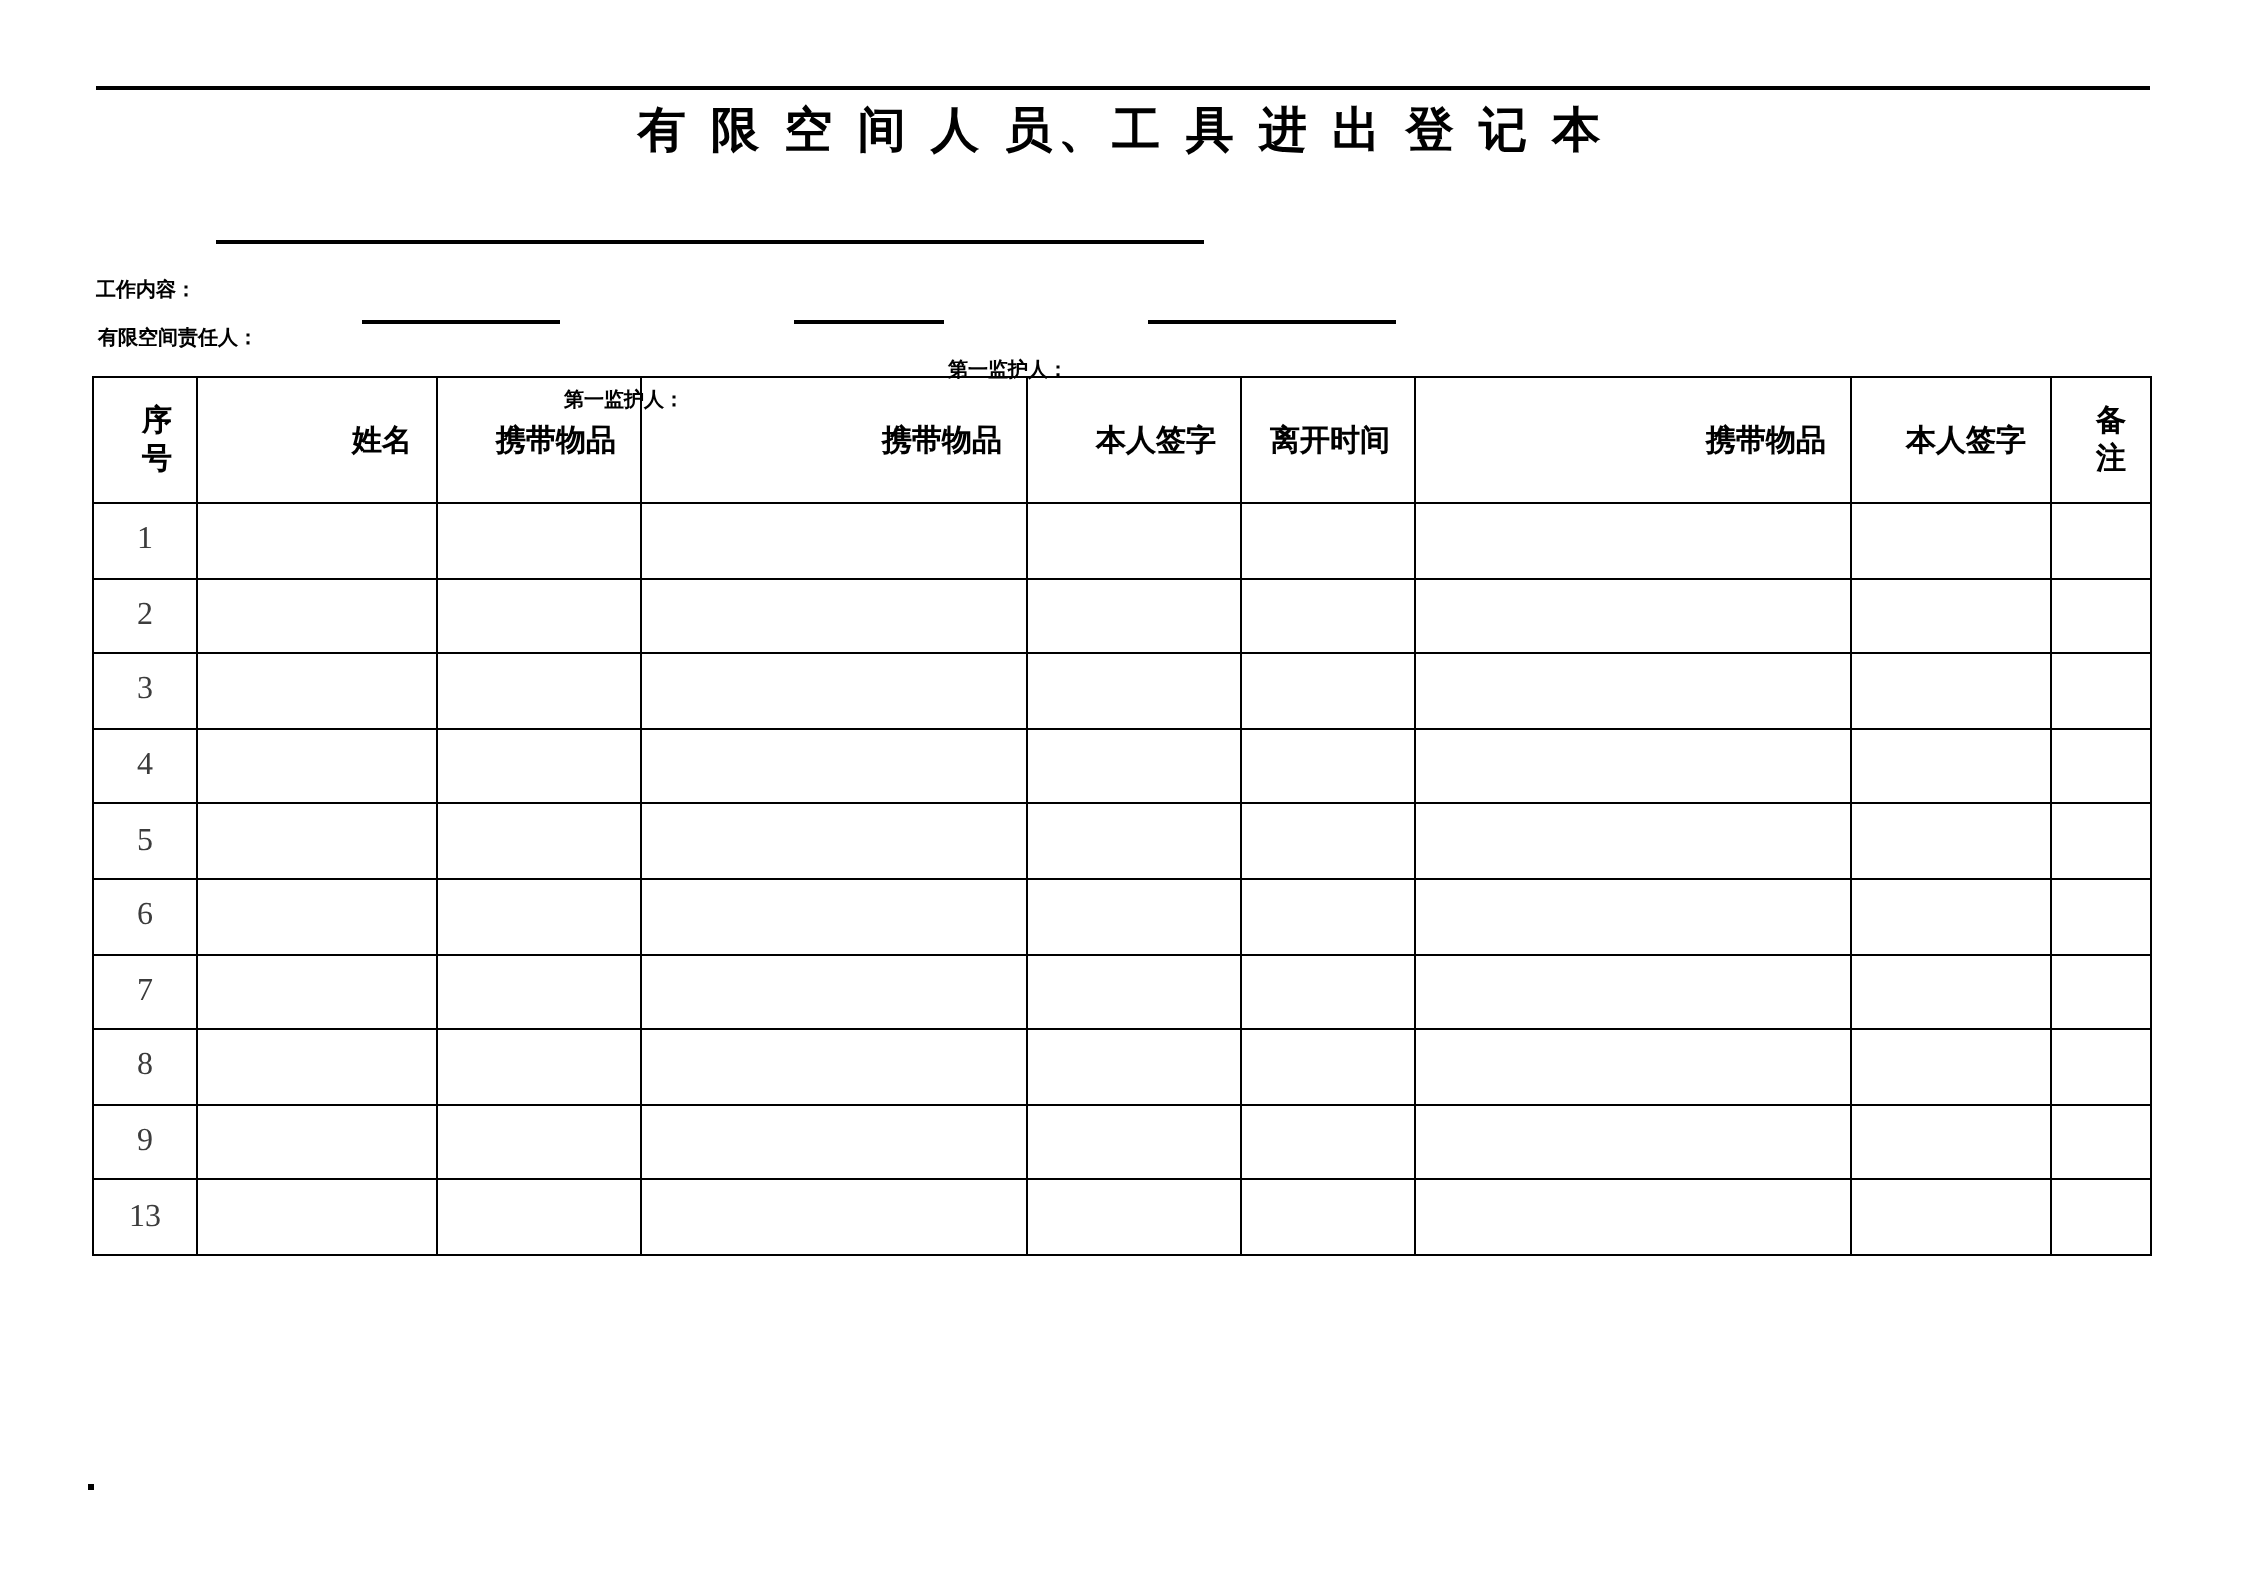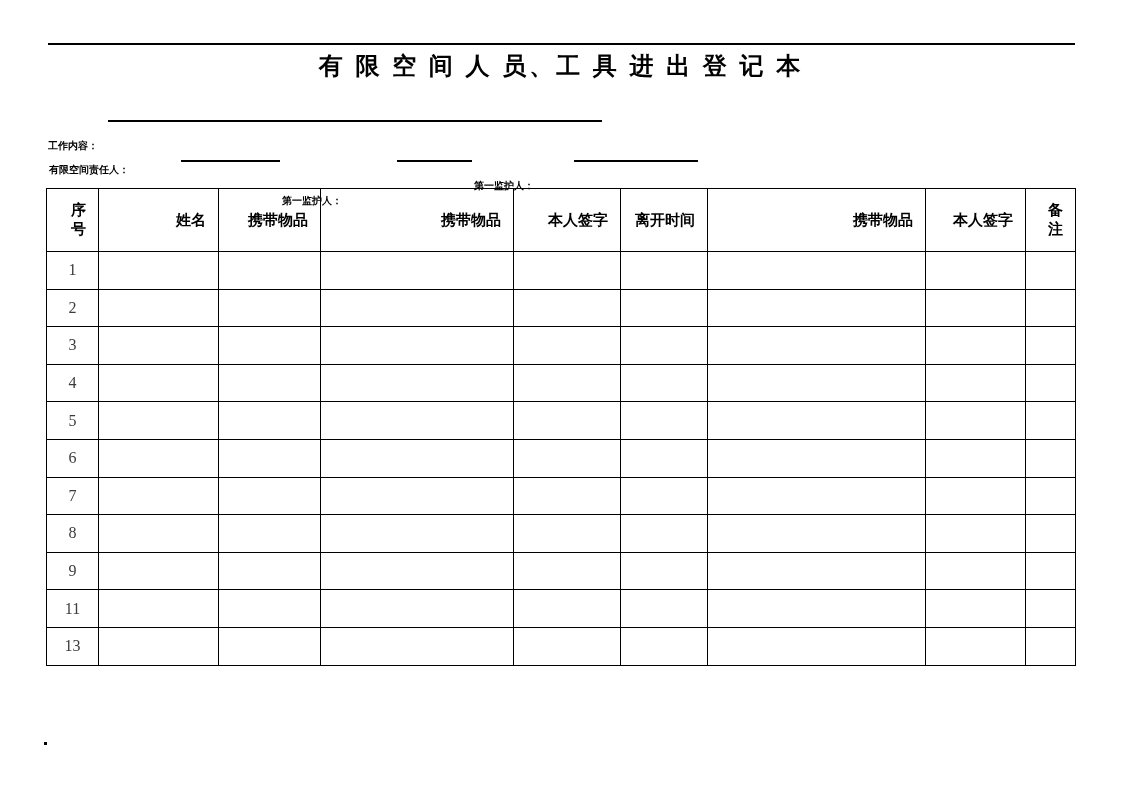--- a/index.html
+++ b/index.html
@@ -213,31 +213,20 @@
           <td></td>
           <td></td>
           <td></td>
           <td></td>
           <td></td>
           <td></td>
           <td></td>
           <td></td>
         </tr>
         <tr>
-          <td class="row-no">11</td>
-          <td></td>
-          <td></td>
-          <td></td>
-          <td></td>
-          <td></td>
-          <td></td>
-          <td></td>
-          <td></td>
-        </tr>
-        <tr>
           <td class="row-no">13</td>
           <td></td>
           <td></td>
           <td></td>
           <td></td>
           <td></td>
           <td></td>
           <td></td>
           <td></td>
         </tr>

